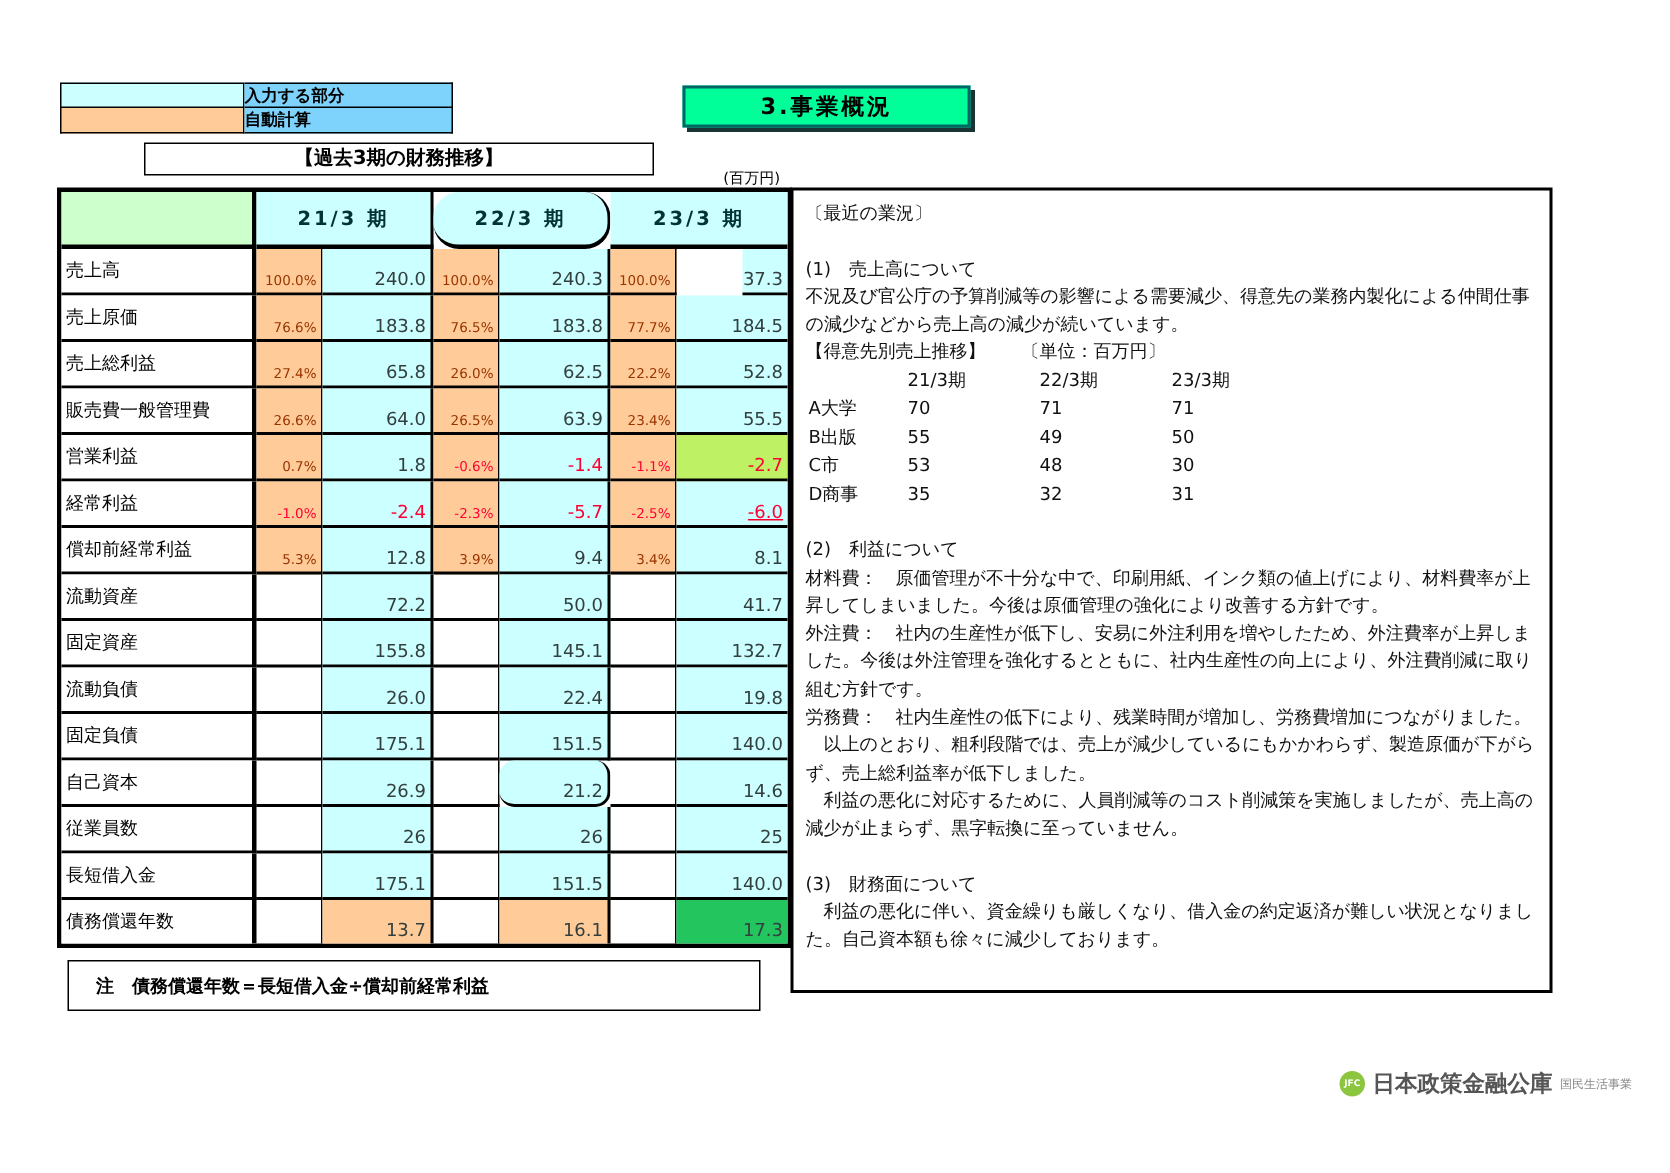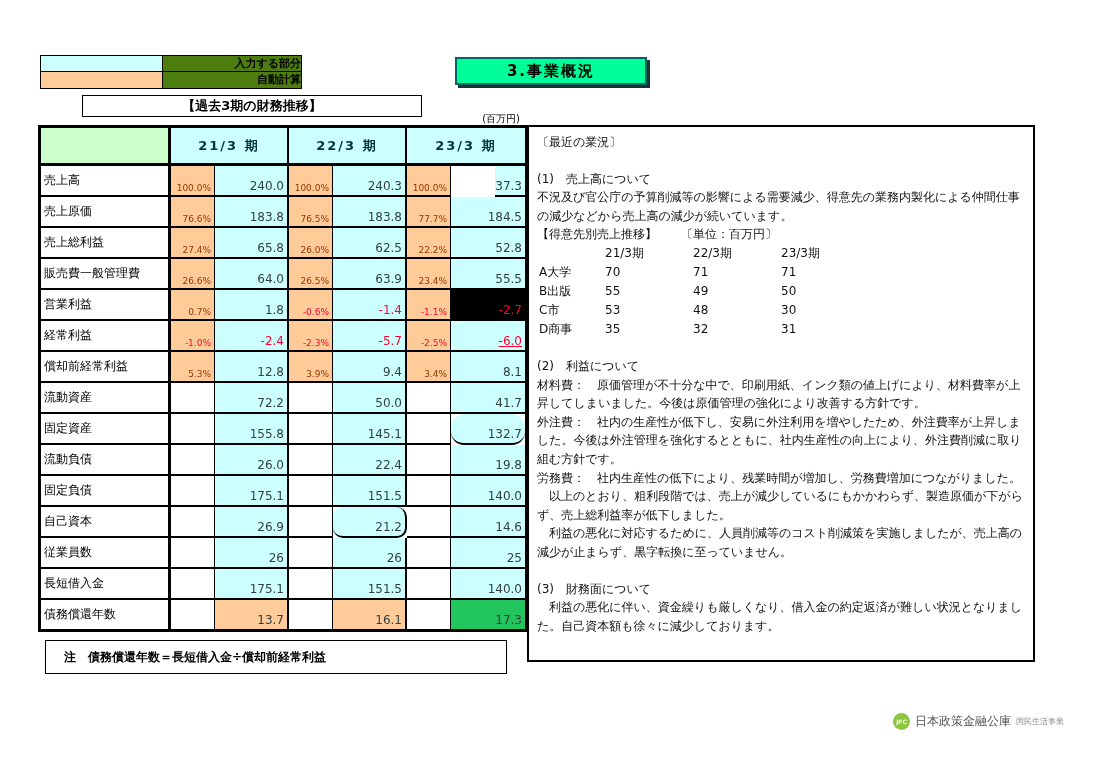--- a/index.html
+++ b/index.html
@@ -5,32 +5,32 @@
   html,body{margin:0;padding:0;}
   body{
     width:1113px;height:782px;position:relative;background:#ffffff;
     font-family:"DejaVu Sans","Liberation Sans",sans-serif;color:#000;
     overflow:hidden;
   }
   
   .legend{position:absolute;left:40px;top:55px;width:262px;}
   .legend-row{display:flex;height:17px;}
   .legend-swatch{width:130px;border:1px solid #000;}
-  .legend-label{width:148px;border:1px solid #000;border-left:none;background:#4d7c0f;
-    font-size:11px;font-weight:bold;text-align:right;line-height:15px;}
+  .legend-label{width:148px;border:1px solid #000;border-left:none;background:#7dd3fc;
+    font-size:11px;font-weight:bold;text-align:left;line-height:15px;}
   .legend-row:last-child .legend-swatch,
   .legend-row:last-child .legend-label{border-top:none;}
   
   .main-title{
     position:absolute;left:455px;top:57px;width:188px;height:24px;
     background:#00ff99;border:2px solid #006666;box-shadow:3px 3px 0 #1a3333;
     font-size:15px;font-weight:bold;text-align:center;line-height:24px;letter-spacing:2px;
   }
   .subtitle{
-    position:absolute;left:82px;top:95px;width:338px;height:20px;
+    position:absolute;left:96px;top:95px;width:338px;height:20px;
     border:1px solid #000;background:#fff;font-size:13px;font-weight:bold;
     text-align:center;line-height:20px;
   }
   .unit-note{position:absolute;left:448px;top:112px;width:72px;font-size:10px;text-align:right;}
   
   .fin-table{
     position:absolute;left:38px;top:125px;border:3px solid #000;background:#fff;
     display:grid;
     grid-template-columns:130px 44px 74px 44px 74px 44px 74px;
   }
@@ -65,21 +65,21 @@
   .report p{margin:0;}
   .report .blank{height:18px;}
   .cust-table{display:grid;grid-template-columns:66px 88px 88px 88px;font-size:12px;}
   .cust-table div{padding:0 2px;line-height:19px;}
   
   .logo{position:absolute;left:893px;top:713px;display:flex;align-items:center;gap:5px;}
   .logo-mark{
     width:17px;height:17px;border-radius:50%;background:#8cc63f;color:#fff;
     font-size:6px;font-weight:bold;display:flex;align-items:center;justify-content:center;
   }
-  .logo-name{font-size:12px;font-weight:normal;color:#555;}
+  .logo-name{font-size:15px;font-weight:bold;color:#555;}
   .logo-sub{font-size:8px;color:#888;}
 </style>
 </head>
 <body>
 
 <div class="legend">
   <div class="legend-row">
     <div class="legend-swatch" id="swatch-input" style="background: rgb(204, 255, 255);"></div>
     <div class="legend-label">入力する部分</div>
   </div>
@@ -89,21 +89,21 @@
   </div>
 </div>
 
 <div class="main-title">3.事業概況</div>
 <div class="subtitle">【過去3期の財務推移】</div>
 <div class="unit-note">(百万円)</div>
 
 <div class="fin-table" id="fin-table">
     <div class="fin-cell fin-head fin-corner"></div>
     <div class="fin-cell fin-head fin-period grp-end" style="grid-column: span 2;">21/3 期</div>
-    <div class="fin-cell fin-head fin-period grp-end" style="grid-column: span 2;">22/3 期</div>
+    <div class="fin-cell fin-head fin-period grp-end" style="grid-column: span 2; border-radius: 17px;">22/3 期</div>
     <div class="fin-cell fin-head fin-period last-col" style="grid-column: span 2;">23/3 期</div>
     <div class="fin-cell fin-label">売上高</div>
     <div class="fin-cell fin-pct" style="background: rgb(255, 204, 153);">100.0%</div>
     <div class="fin-cell fin-val grp-end" style="background: rgb(204, 255, 255);">240.0</div>
     <div class="fin-cell fin-pct" style="background: rgb(255, 204, 153);">100.0%</div>
     <div class="fin-cell fin-val grp-end" style="background: rgb(204, 255, 255);">240.3</div>
     <div class="fin-cell fin-pct" style="background: rgb(255, 204, 153);">100.0%</div>
     <div class="fin-cell fin-val last-col" style="background: rgb(204, 255, 255); margin-left: 44px;">237.3</div>
     <div class="fin-cell fin-label">売上原価</div>
     <div class="fin-cell fin-pct" style="background: rgb(255, 204, 153);">76.6%</div>
@@ -125,21 +125,21 @@
     <div class="fin-cell fin-pct" style="background: rgb(255, 204, 153);">26.5%</div>
     <div class="fin-cell fin-val grp-end" style="background: rgb(204, 255, 255);">63.9</div>
     <div class="fin-cell fin-pct" style="background: rgb(255, 204, 153);">23.4%</div>
     <div class="fin-cell fin-val last-col" style="background: rgb(204, 255, 255);">55.5</div>
     <div class="fin-cell fin-label">営業利益</div>
     <div class="fin-cell fin-pct" style="background: rgb(255, 204, 153);">0.7%</div>
     <div class="fin-cell fin-val grp-end" style="background: rgb(204, 255, 255);">1.8</div>
     <div class="fin-cell fin-pct neg" style="background: rgb(255, 204, 153);">-0.6%</div>
     <div class="fin-cell fin-val neg grp-end" style="background: rgb(204, 255, 255);">-1.4</div>
     <div class="fin-cell fin-pct neg" style="background: rgb(255, 204, 153);">-1.1%</div>
-    <div class="fin-cell fin-val neg last-col" style="background: #000000;">-2.7</div>
+    <div class="fin-cell fin-val neg last-col" style="background: #bef264;">-2.7</div>
     <div class="fin-cell fin-label">経常利益</div>
     <div class="fin-cell fin-pct neg" style="background: rgb(255, 204, 153);">-1.0%</div>
     <div class="fin-cell fin-val neg grp-end" style="background: rgb(204, 255, 255);">-2.4</div>
     <div class="fin-cell fin-pct neg" style="background: rgb(255, 204, 153);">-2.3%</div>
     <div class="fin-cell fin-val neg grp-end" style="background: rgb(204, 255, 255);">-5.7</div>
     <div class="fin-cell fin-pct neg" style="background: rgb(255, 204, 153);">-2.5%</div>
     <div class="fin-cell fin-val neg last-col" style="background: rgb(204, 255, 255); text-decoration: underline;">-6.0</div>
     <div class="fin-cell fin-label">償却前経常利益</div>
     <div class="fin-cell fin-pct" style="background: rgb(255, 204, 153);">5.3%</div>
     <div class="fin-cell fin-val grp-end" style="background: rgb(204, 255, 255);">12.8</div>
@@ -153,21 +153,21 @@
     <div class="fin-cell fin-pct"></div>
     <div class="fin-cell fin-val grp-end" style="background: rgb(204, 255, 255);">50.0</div>
     <div class="fin-cell fin-pct"></div>
     <div class="fin-cell fin-val last-col" style="background: rgb(204, 255, 255);">41.7</div>
     <div class="fin-cell fin-label">固定資産</div>
     <div class="fin-cell fin-pct"></div>
     <div class="fin-cell fin-val grp-end" style="background: rgb(204, 255, 255);">155.8</div>
     <div class="fin-cell fin-pct"></div>
     <div class="fin-cell fin-val grp-end" style="background: rgb(204, 255, 255);">145.1</div>
     <div class="fin-cell fin-pct"></div>
-    <div class="fin-cell fin-val last-col" style="background: rgb(204, 255, 255); border-radius: 13px;">132.7</div>
+    <div class="fin-cell fin-val last-col" style="background: rgb(204, 255, 255);">132.7</div>
     <div class="fin-cell fin-label">流動負債</div>
     <div class="fin-cell fin-pct"></div>
     <div class="fin-cell fin-val grp-end" style="background: rgb(204, 255, 255);">26.0</div>
     <div class="fin-cell fin-pct"></div>
     <div class="fin-cell fin-val grp-end" style="background: rgb(204, 255, 255);">22.4</div>
     <div class="fin-cell fin-pct"></div>
     <div class="fin-cell fin-val last-col" style="background: rgb(204, 255, 255);">19.8</div>
     <div class="fin-cell fin-label">固定負債</div>
     <div class="fin-cell fin-pct"></div>
     <div class="fin-cell fin-val grp-end" style="background: rgb(204, 255, 255);">175.1</div>

